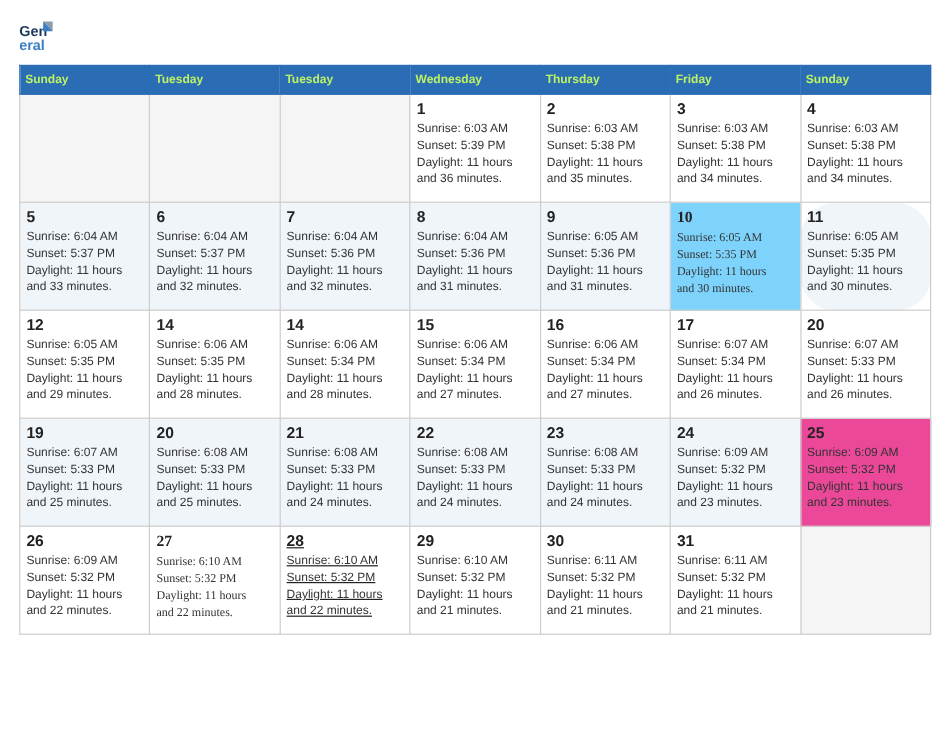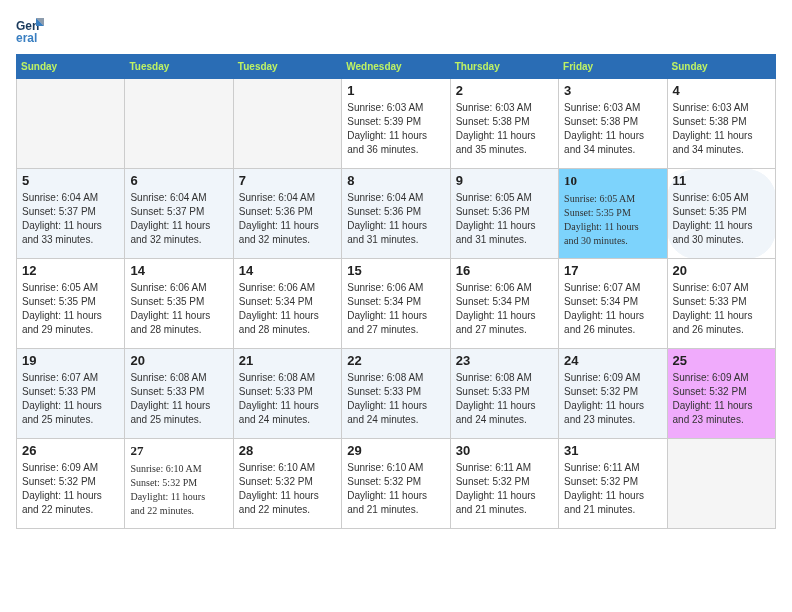--- a/index.html
+++ b/index.html
@@ -284,21 +284,21 @@
 Daylight: 11 hours
 and 24 minutes.</div>
         </td>
         <td style="background: rgb(240, 245, 250);">
           <span class="day-number">24</span>
           <div class="day-info" style="white-space: pre-line;">Sunrise: 6:09 AM
 Sunset: 5:32 PM
 Daylight: 11 hours
 and 23 minutes.</div>
         </td>
-        <td style="background: #f0abfc;">
+        <td style="background: #ec4899;">
           <span class="day-number">25</span>
           <div class="day-info" style="white-space: pre-line;">Sunrise: 6:09 AM
 Sunset: 5:32 PM
 Daylight: 11 hours
 and 23 minutes.</div>
         </td>
       </tr>
       <tr>
         <td style="background: rgb(255, 255, 255); margin-top: 48px;">
           <span class="day-number">26</span>
@@ -307,21 +307,21 @@
 Daylight: 11 hours
 and 22 minutes.</div>
         </td>
         <td style="background: rgb(255, 255, 255); font-family: Liberation Serif, serif;">
           <span class="day-number">27</span>
           <div class="day-info" style="white-space: pre-line;">Sunrise: 6:10 AM
 Sunset: 5:32 PM
 Daylight: 11 hours
 and 22 minutes.</div>
         </td>
-        <td style="background: rgb(255, 255, 255);">
+        <td style="background: rgb(255, 255, 255); text-decoration: underline;">
           <span class="day-number">28</span>
           <div class="day-info" style="white-space: pre-line;">Sunrise: 6:10 AM
 Sunset: 5:32 PM
 Daylight: 11 hours
 and 22 minutes.</div>
         </td>
         <td style="background: rgb(255, 255, 255);">
           <span class="day-number">29</span>
           <div class="day-info" style="white-space: pre-line;">Sunrise: 6:10 AM
 Sunset: 5:32 PM

